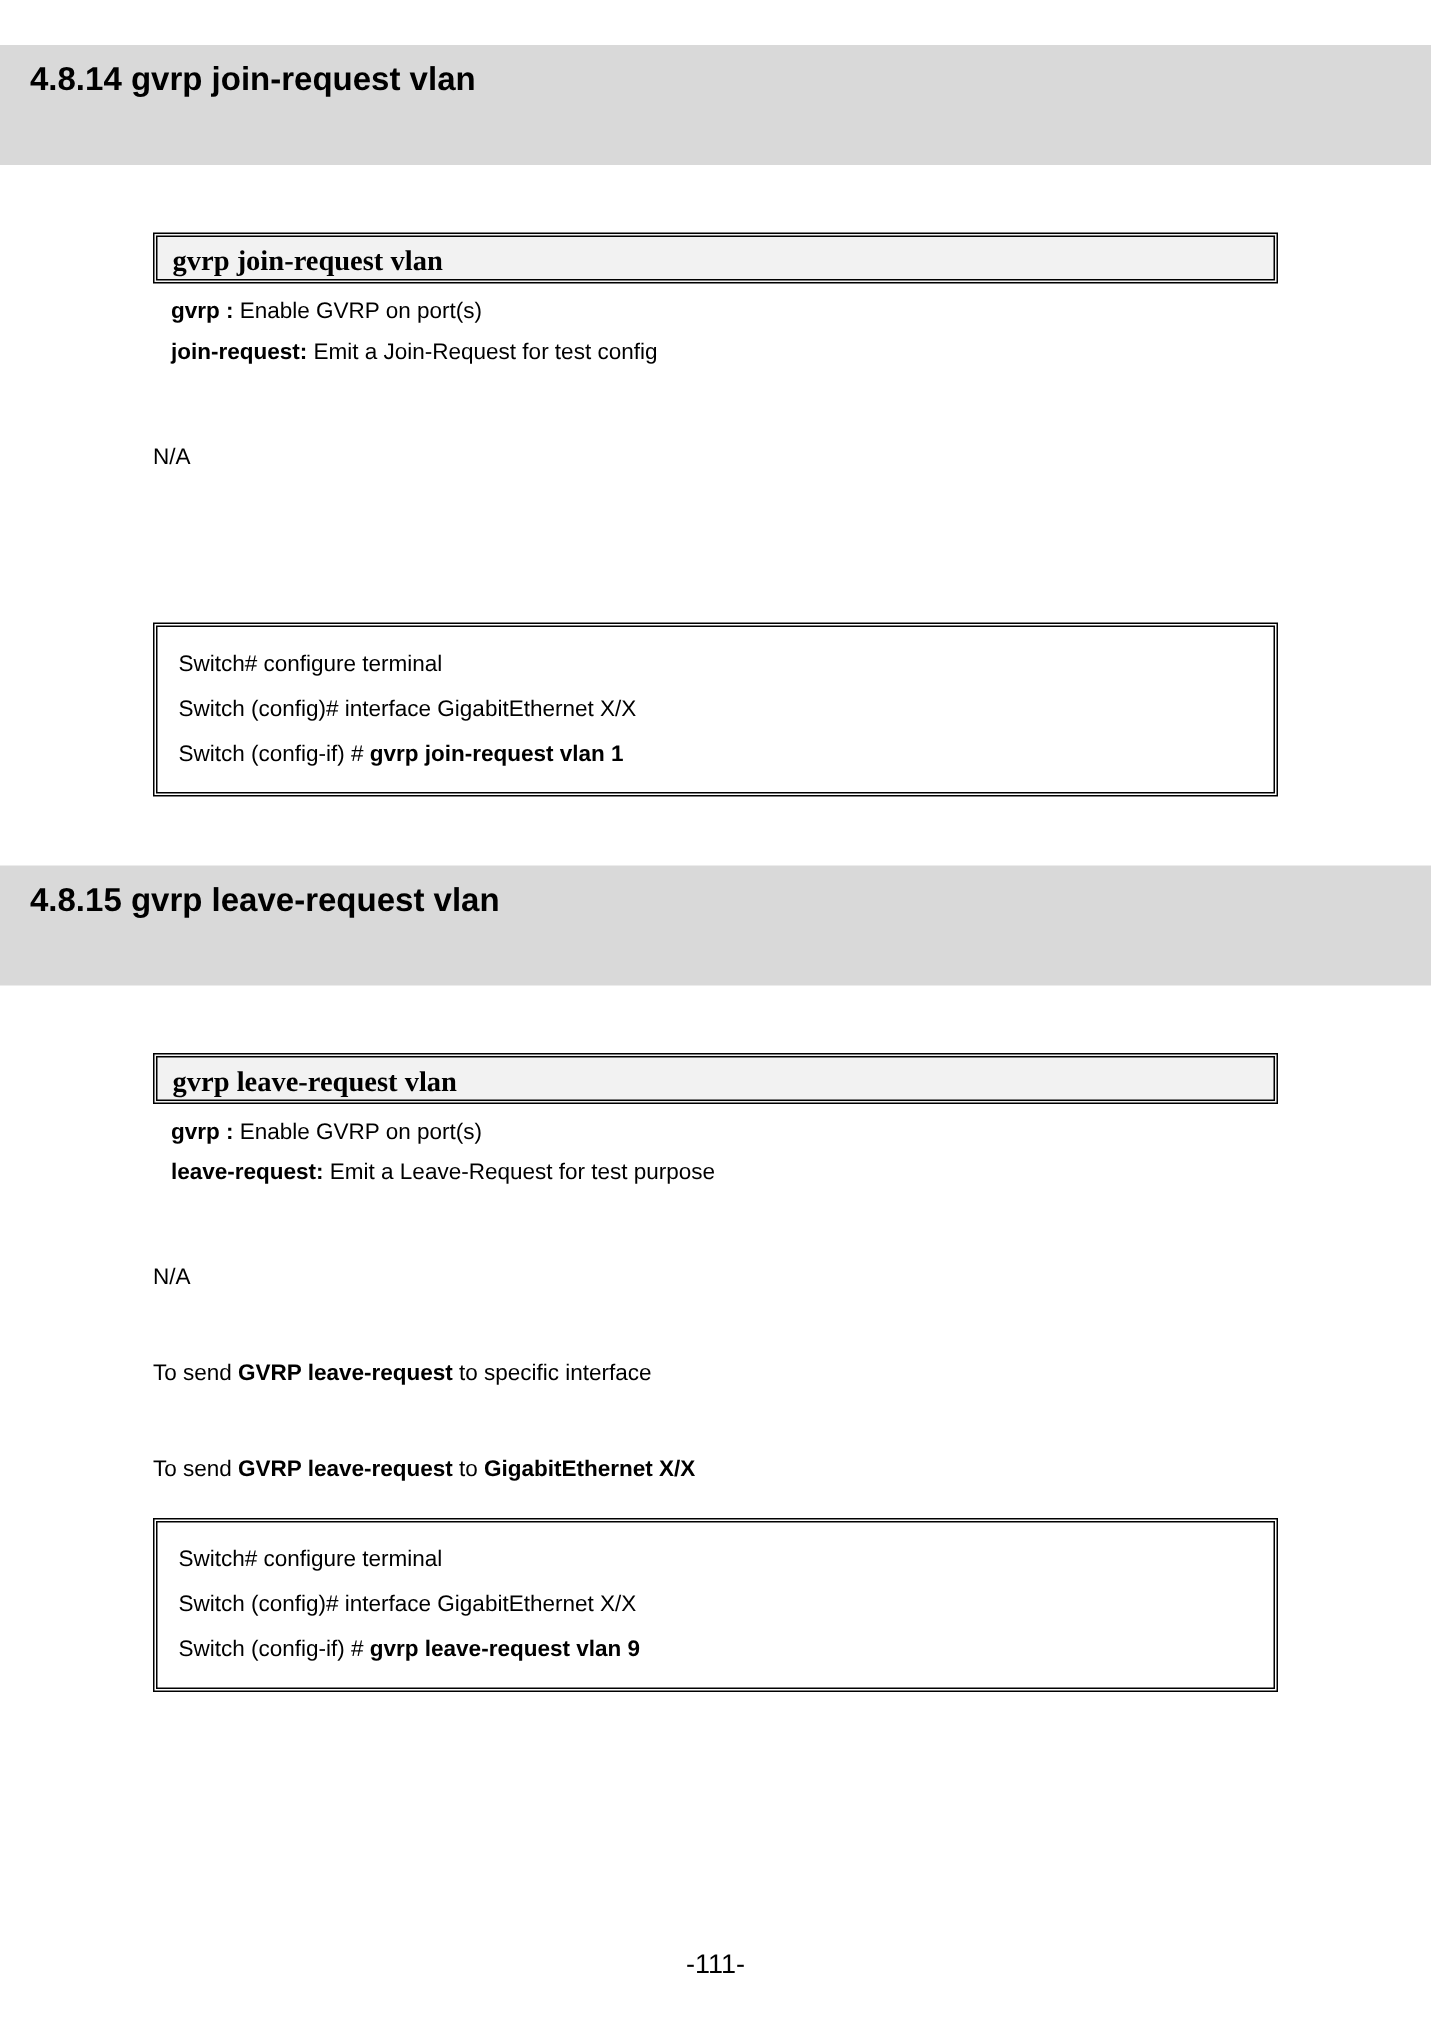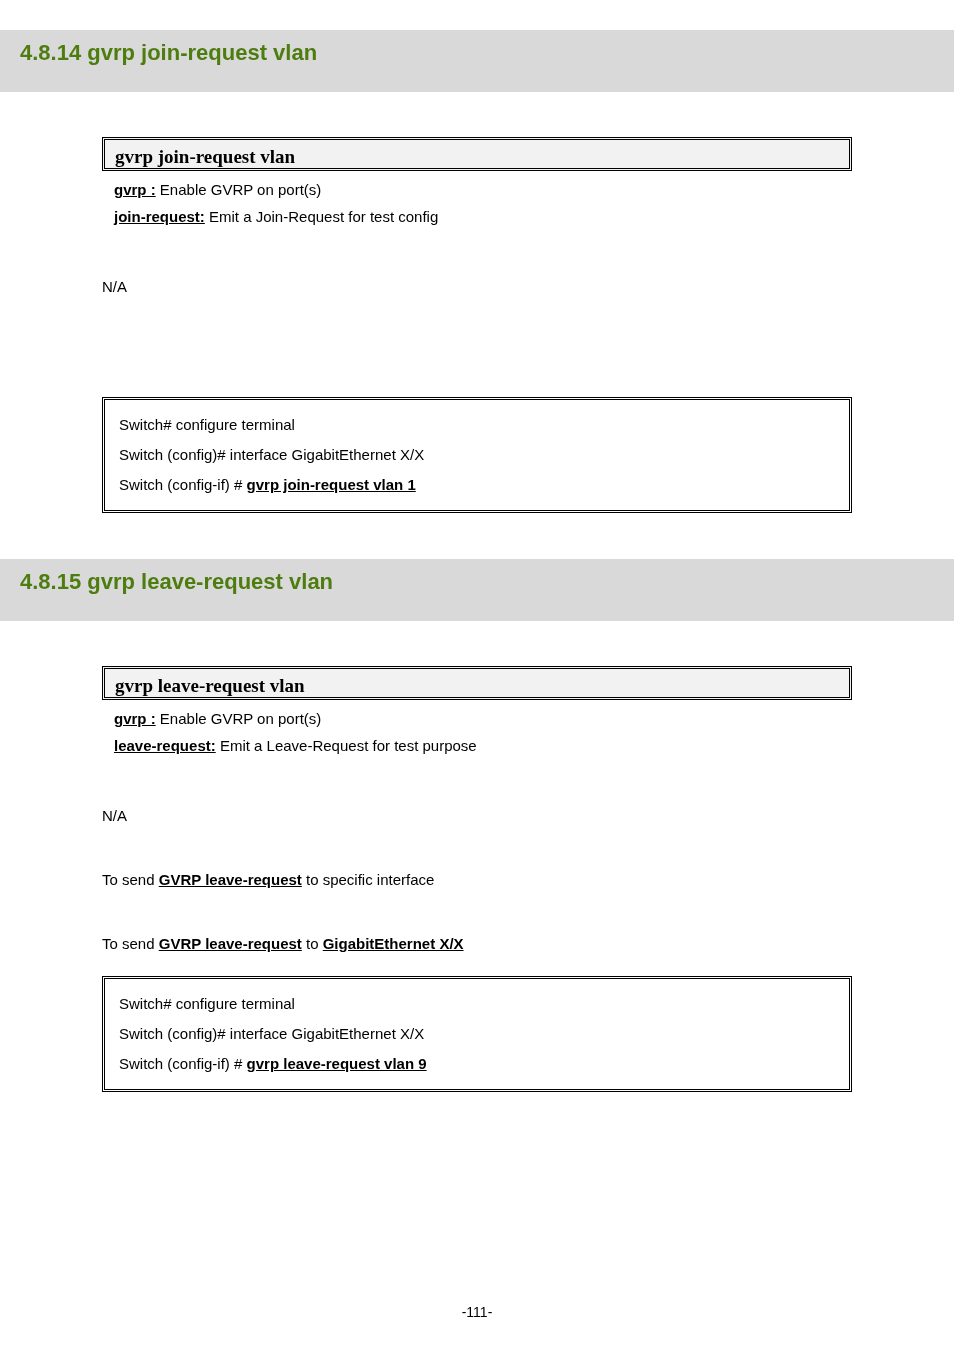--- a/index.html
+++ b/index.html
@@ -14,27 +14,27 @@
     color: #000;
     position: relative;
     box-sizing: border-box;
   }
   .page {
     padding: 30px 102px 0 102px;
     box-sizing: border-box;
   }
   .section-bar {
     background: #d9d9d9;
-    height: 62px;
+    height: 80px;
     margin: 0 -102px 0 -102px;
     padding: 10px 0 0 20px;
     box-sizing: border-box;
     font-weight: bold;
     font-size: 22px;
-    color: #4d7c0f;
+    color: #000000;
   }
   .sub-heading {
     font-weight: bold;
     color: #fff;
     font-size: 15px;
     margin-top: 22px;
     margin-bottom: 6px;
   }
   .syntax-box {
     border: 3px double #000;
@@ -50,35 +50,35 @@
   .param-line {
     margin-top: 10px;
     margin-left: 12px;
   }
   .param-line .bold {
     font-weight: bold;
   }
   .body-text {
     margin-top: 8px;
   }
-  .bold { font-weight: bold; text-decoration: underline; }
+  .bold { font-weight: bold; }
   .code-box {
     border: 3px double #000;
     background: #fff;
     padding: 10px 14px;
     margin-top: 24px;
     line-height: 2.0;
   }
   .page-num {
     position: absolute;
     bottom: 30px;
     left: 0;
     width: 100%;
     text-align: center;
-    font-size: 14px;
+    font-size: 18px;
   }
   .row { display: block; }
 </style>
 </head>
 <body>
 
 <div class="page">
 
   <div class="section-bar">
     <span>4.8.14 gvrp join-request vlan</span>

